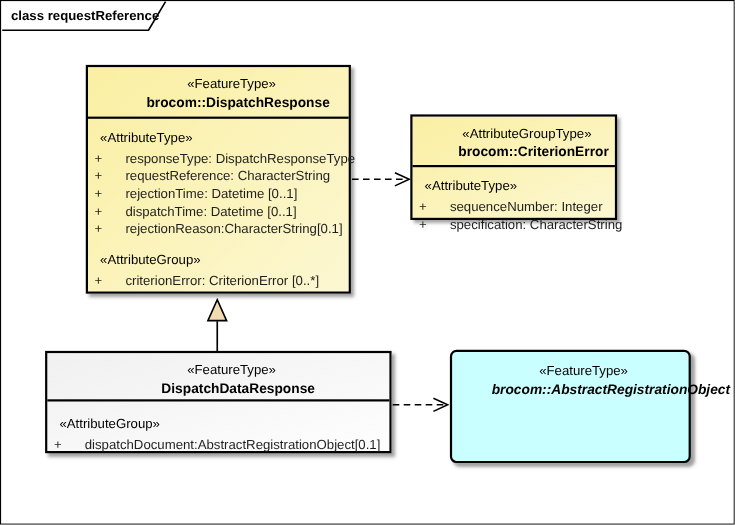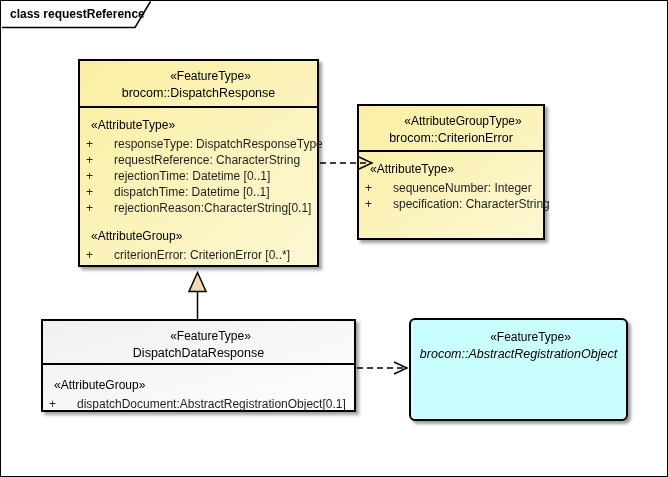--- a/index.html
+++ b/index.html
@@ -29,21 +29,21 @@
   .uml-class.yellow { background: linear-gradient(to bottom right, #FAEFA2, #FCF7D2); }
   .uml-class.white  { background: linear-gradient(to bottom right, #F0F0F0, #FEFEFE); }
   .uml-class.cyan   { background: #C9FFFF; border-radius: 6px; }
   .hdr {
     border-bottom: 2px solid #000;
     text-align: center;
     padding-top: 7px;
   }
   .hdr.no-sep { border-bottom: none; }
   .stereo { font-size: 12px; color: #000; line-height: 16px; margin-left: 24px; }
-  .cname  { font-size: 12.5px; font-weight: normal; color: #000; line-height: 18px; }
+  .cname  { font-size: 12.5px; font-weight: bold; color: #000; line-height: 18px; padding-left: 36px; }
   .cname.abstract { font-style: italic; }
   .body { padding-top: 9px; }
   .comp-stereo {
     font-size: 12px; color: #000;
     padding-left: 11px; line-height: 16px; margin-bottom: 3px;
   }
   .comp-stereo.later { margin-top: 12px; }
   .attr-row { display: flex; font-size: 12px; line-height: 16px; }
   .attr-row .vis  { width: 14px; padding-left: 6px; flex: none; }
   .attr-row .txt  { white-space: nowrap; padding-left: 20px; }
@@ -86,21 +86,21 @@
         <span class="txt">rejectionReason:CharacterString[0.1]</span>
       </div>
       <div class="comp-stereo later">«AttributeGroup»</div>
       <div class="attr-row">
         <span class="vis">+</span>
         <span class="txt">criterionError: CriterionError [0..*]</span>
       </div>
     </div>
   </div>
 
-  <div class="uml-class yellow" style="left:356px; top:103px; width:188px; height:136px;">
+  <div class="uml-class yellow" style="left:372px; top:103px; width:188px; height:96px;">
     <div class="hdr" style="height:46px;">
       <div class="stereo">«AttributeGroupType»</div>
       <div class="cname">brocom::CriterionError</div>
     </div>
     <div class="body">
       <div class="comp-stereo">«AttributeType»</div>
       <div class="attr-row">
         <span class="vis">+</span>
         <span class="txt">sequenceNumber: Integer</span>
       </div>

